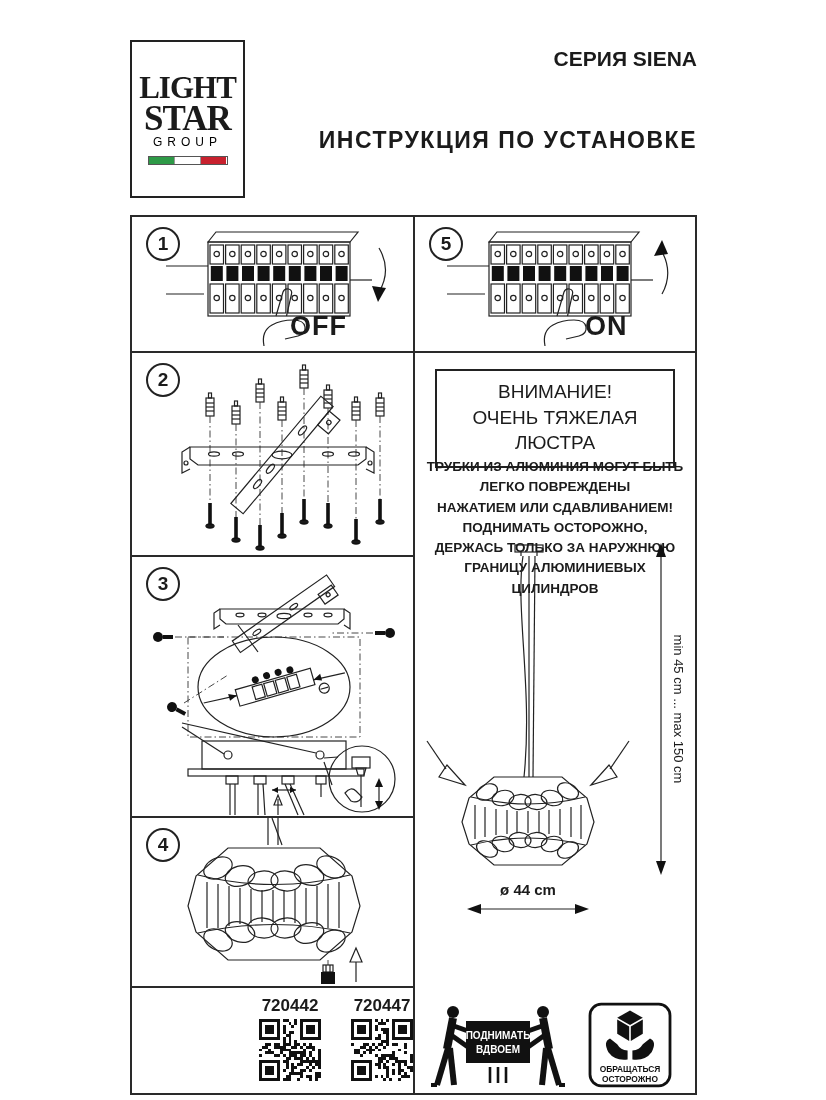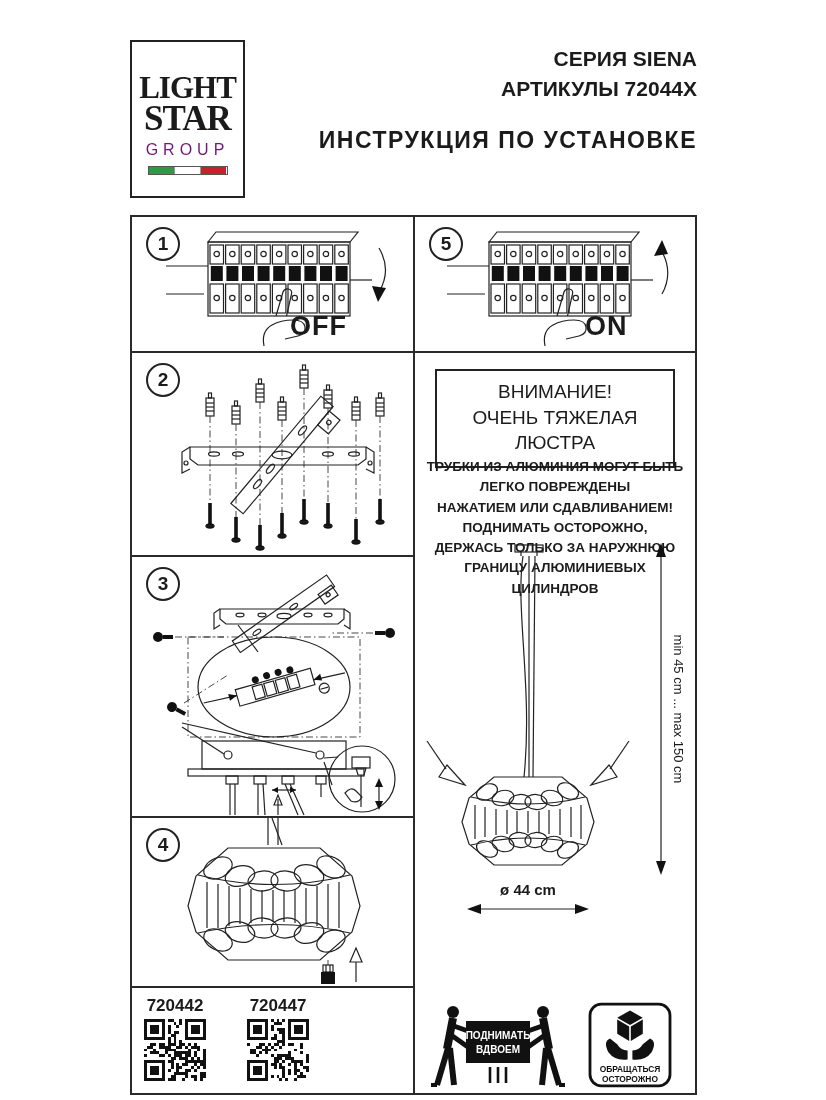--- a/index.html
+++ b/index.html
@@ -9,21 +9,21 @@
   svg .ln{stroke:#222;fill:none;stroke-width:1.2;}
   svg .fl{fill:#111;stroke:none;}
   svg .dd{stroke:#333;fill:none;stroke-width:0.9;stroke-dasharray:7 3 1.5 3;}
 
   
   .logo-box{position:absolute;left:130px;top:40px;width:115px;height:158px;border:2px solid #222;
             box-sizing:border-box;text-align:center;padding-top:32px;}
   .logo-word{font-family:"Liberation Serif","DejaVu Serif",serif;font-weight:bold;letter-spacing:-1px;line-height:.92;}
   .logo-w1{font-size:31px;}
   .logo-w2{font-size:35px;}
-  .logo-group{font-size:16px;letter-spacing:5px;margin-top:6px;color:#701a75;}
+  .logo-group{font-size:12px;letter-spacing:5px;color:#000000;}
   .logo-flag{width:78px;height:7px;border:1px solid #555;margin:7px auto 0;display:flex;}
   .logo-flag div{flex:1;}
   .head-series{position:absolute;right:129px;top:44px;text-align:right;font-size:21px;font-weight:bold;line-height:1.45;}
   .head-title{position:absolute;right:129px;top:126px;text-align:right;font-size:23px;font-weight:bold;line-height:1.28;}
   .head-title .t1{letter-spacing:1.5px;}
 
   
   .grid{position:absolute;left:130px;top:215px;width:567px;height:880px;border:2px solid #2a2a2a;box-sizing:border-box;}
   .cell{position:absolute;box-sizing:border-box;background:#fff;}
   .br{border-right:2px solid #2a2a2a;}
@@ -46,21 +46,21 @@
   .warn-title{font-size:19px;font-weight:normal;line-height:1.35;}
   .warn-sub{font-size:19px;line-height:1.35;}
   .warn-body{position:absolute;left:6px;right:6px;top:104px;text-align:center;font-weight:bold;
              font-size:13.5px;line-height:1.5;white-space:pre-line;}
   .pendant-diagram{position:absolute;left:0;top:186px;}
   .notes{position:absolute;left:30px;top:560px;width:240px;font-size:15px;line-height:1.25;white-space:pre-line;}
   .icon-lift{position:absolute;left:12px;top:650px;}
   .icon-care{position:absolute;left:162px;top:648px;}
 
   
-  .qr-row{position:absolute;inset:0;display:flex;justify-content:flex-start;gap:41px;padding-top:8px;padding-left:12px;}
+  .qr-row{position:absolute;inset:0;display:flex;justify-content:flex-end;gap:30px;padding-top:8px;padding-left:12px;}
   .qr-item{text-align:center;}
   .qr-label{font-size:17px;font-weight:bold;margin-bottom:3px;}
   .qr-box{width:62px;height:62px;margin:0 auto;}
 </style>
 </head>
 <body>
 
 <div class="page">
 
   <div class="logo-box">
@@ -69,21 +69,20 @@
     <div class="logo-group">GROUP</div>
     <div class="logo-flag">
       <div style="background:#2e9a47;"></div>
       <div style="background:#ffffff;border-left:1px solid #999;border-right:1px solid #999;"></div>
       <div style="background:#c8212e;"></div>
     </div>
   </div>
 
   <div class="head-series">
     <div>СЕРИЯ SIENA</div>
-    <div>АРТИКУЛЫ 72044X</div>
   </div>
 
   <div class="head-title">
     <div class="t1">ИНСТРУКЦИЯ ПО УСТАНОВКЕ</div>
   </div>
 
   <div class="grid">
 
     <div class="cell c1 br bb">
       <div class="step-circle">1</div>

